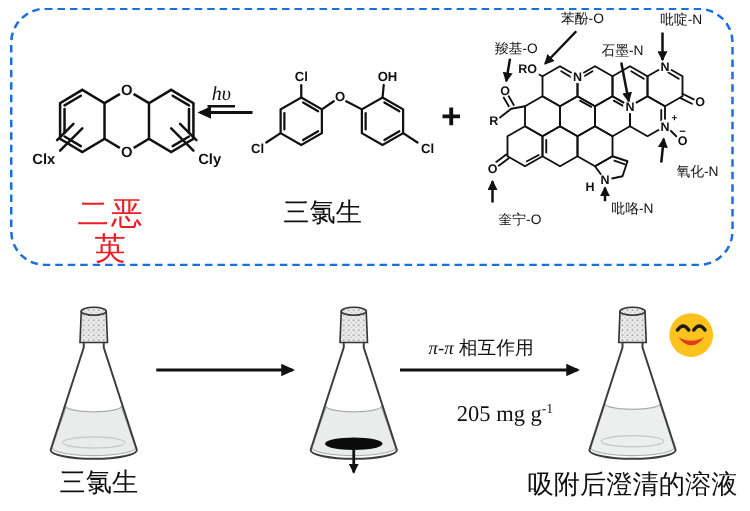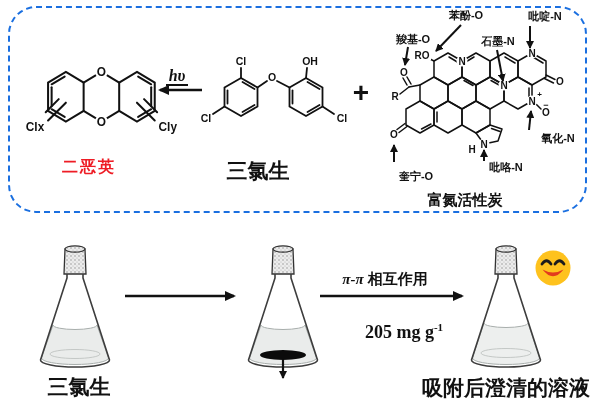--- a/index.html
+++ b/index.html
@@ -3,25 +3,25 @@
 <meta charset="utf-8">
 <style>
   html,body{margin:0;padding:0;background:#fff;}
   #canvas{position:relative;width:600px;height:409px;background:#fff;overflow:hidden;
           font-family:"Liberation Sans","DejaVu Sans",sans-serif;}
   .abs{position:absolute;}
   #mech-box{left:8px;top:6px;width:575px;height:203px;border:2.5px dashed var(--box-border,#1a6fe0);
             border-radius:28px;z-index:1;}
   svg.struct{position:absolute;z-index:2;}
   #overlay{position:absolute;left:0;top:0;z-index:3;pointer-events:none;}
-  .lbl{position:absolute;z-index:4;text-align:center;font-weight:700;color:#111;line-height:1.1;}
+  .lbl{position:absolute;z-index:4;text-align:center;font-weight:400;color:#111;line-height:1.1;}
   .ann{font-size:11px;letter-spacing:0;}
   .big{font-size:21px;}
   .mid{font-size:15px;}
-  #dioxin-name{font-size:16px;color:var(--dioxin-red,#ee1c25);letter-spacing:2px;}
+  #dioxin-name{font-size:25px;color:var(--dioxin-red,#ee1c25);letter-spacing:2px;}
   #hv-label{font-family:"Liberation Serif","DejaVu Serif",serif;font-style:italic;font-size:16px;}
   #hv-label span{border-bottom:2.2px solid #111;padding:0 3px;}
   #plus-sign{font-size:28px;font-weight:700;}
   #cap-value{font-family:"Liberation Serif","DejaVu Serif",serif;font-size:18px;}
   #cap-value sup{font-size:11px;}
   .pi{font-family:"Liberation Serif","DejaVu Serif",serif;font-style:italic;}
   text{font-family:"Liberation Sans","DejaVu Sans",sans-serif;font-weight:bold;fill:#111;}
 </style>
 </head>
 <body>
@@ -144,21 +144,20 @@
     <text x="151.5" y="52" font-size="8" text-anchor="middle">+</text>
     <text x="158" y="71" font-size="10" text-anchor="middle">O</text>
     <text x="158" y="63" font-size="9" text-anchor="middle">−</text>
     <text x="96" y="102.5" font-size="10" text-anchor="middle">N</text>
     <text x="84" y="108" font-size="10" text-anchor="middle">H</text>
     <text x="16" y="31" font-size="10" text-anchor="middle">O</text>
     <text x="7" y="55" font-size="10" text-anchor="middle">R</text>
     <text x="6" y="93" font-size="10" text-anchor="middle">O</text>
     <text x="172" y="40" font-size="10" text-anchor="middle">O</text>
   </svg>
-  <div class="lbl mid" style="left:395px;top:192px;width:140px">富氮活性炭</div>
 
   <div class="lbl ann" style="left:436px;top:9px;width:60px">苯酚-O</div>
   <div class="lbl ann" style="left:383px;top:33px;width:60px">羧基-O</div>
   <div class="lbl ann" style="left:468px;top:35px;width:60px">石墨-N</div>
   <div class="lbl ann" style="left:515px;top:10px;width:60px">吡啶-N</div>
   <div class="lbl ann" style="left:528px;top:132px;width:60px">氧化-N</div>
   <div class="lbl ann" style="left:476px;top:161px;width:60px">吡咯-N</div>
   <div class="lbl ann" style="left:386px;top:170px;width:60px">奎宁-O</div>
 
   <svg class="struct" style="left:30px;top:243px" width="90" height="130" viewBox="0 0 90 130">

